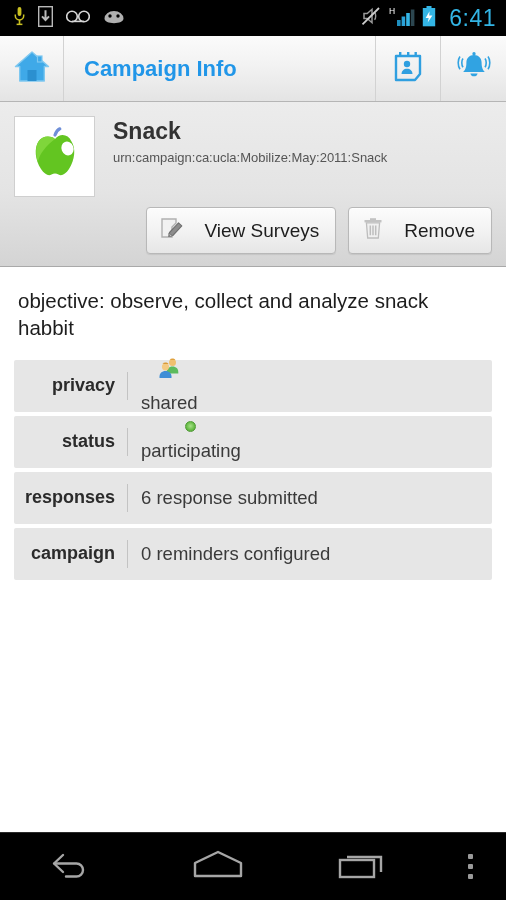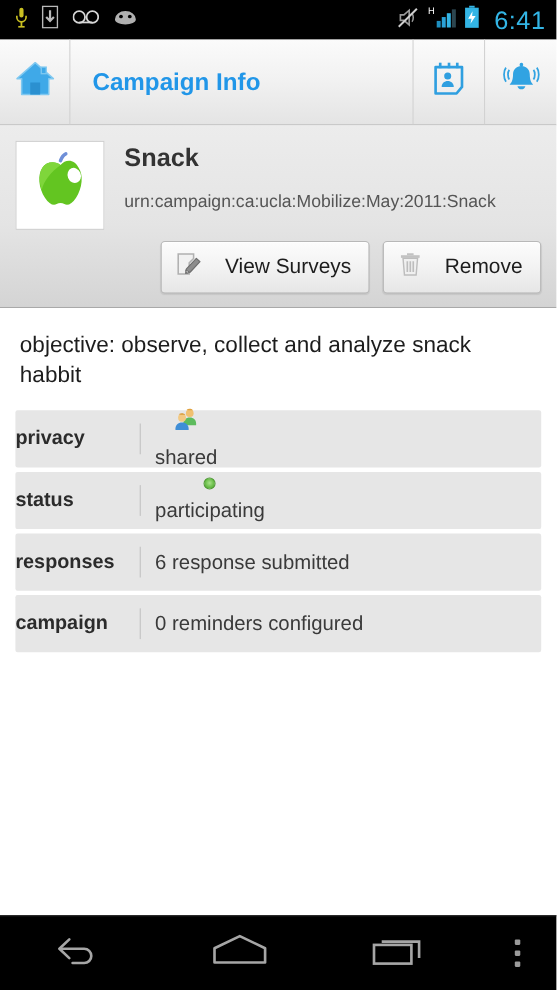--- a/index.html
+++ b/index.html
@@ -19,21 +19,21 @@
   }
   .sb-left { display:flex; align-items:center; gap:13px; flex:1; }
   .sb-right { display:flex; align-items:center; gap:7px; }
   .sb-time {
     color:#33b5e5; font-size:23px; letter-spacing:0.5px;
     margin-left:6px; font-family:"Liberation Sans", sans-serif;
   }
 
   
   .actionbar {
-    height:78px;
+    height:66px;
     background:linear-gradient(to bottom,#fbfbfb 0%,#f2f2f2 45%,#e4e4e4 100%);
     border-bottom:1px solid #b5b5b5;
     display:flex; align-items:stretch;
   }
   .ab-home {
     width:64px; display:flex; align-items:center; justify-content:center;
     border-right:1px solid #d2d2d2;
   }
   .ab-title-wrap { flex:1; display:flex; align-items:center; padding-left:20px;
     border-right:1px solid #d2d2d2; }
@@ -57,21 +57,21 @@
   .camp-icon-box {
     width:81px; height:81px; background:#ffffff;
     border:1px solid #cfcfcf; flex:0 0 auto;
     display:flex; align-items:center; justify-content:center;
   }
   .camp-text { padding-left:18px; padding-top:2px; flex:1; min-width:0; }
   .camp-name {
     font-size:23px; font-weight:bold; color:#333333; line-height:1.15;
   }
   .camp-urn {
-    font-size:16px; color:#555555; line-height:1.33; margin-top:17px;
+    font-size:13px; color:#555555; line-height:1.33; margin-top:5px;
     word-break:break-word;
   }
   .camp-buttons {
     display:flex; justify-content:flex-end; gap:12px; margin-top:10px;
   }
   .btn {
     display:inline-flex; align-items:center; gap:20px;
     background:linear-gradient(to bottom,#fcfcfc 0%,#f3f3f3 48%,#e6e6e6 100%);
     border:1px solid #b8b8b8; border-radius:4px;
     padding:8px 16px 8px 13px;
@@ -84,21 +84,21 @@
   .description {
     font-size:20.5px; color:#1d1d1d; line-height:1.33;
     padding:20px 4px 18px 4px;
   }
   .info-rows { display:flex; flex-direction:column; gap:4px; }
   .info-row {
     background:#e6e6e6; border-radius:2px;
     height:52px; display:flex; align-items:center;
   }
   .info-label {
-    width:113px; text-align:left; padding-right:12px;
+    width:113px; text-align:right; padding-right:12px;
     font-size:18px; font-weight:bold; color:#2b2b2b;
     flex:0 0 auto;
   }
   .info-sep { width:1px; height:28px; background:#c3c3c3; flex:0 0 auto; }
   .info-value {
     padding-left:13px; font-size:18.5px; color:#3a3a3a;
     display:flex; align-items:center; gap:8px;flex-direction:column;
   }
   .status-dot {
     width:11px; height:11px; border-radius:50%;

